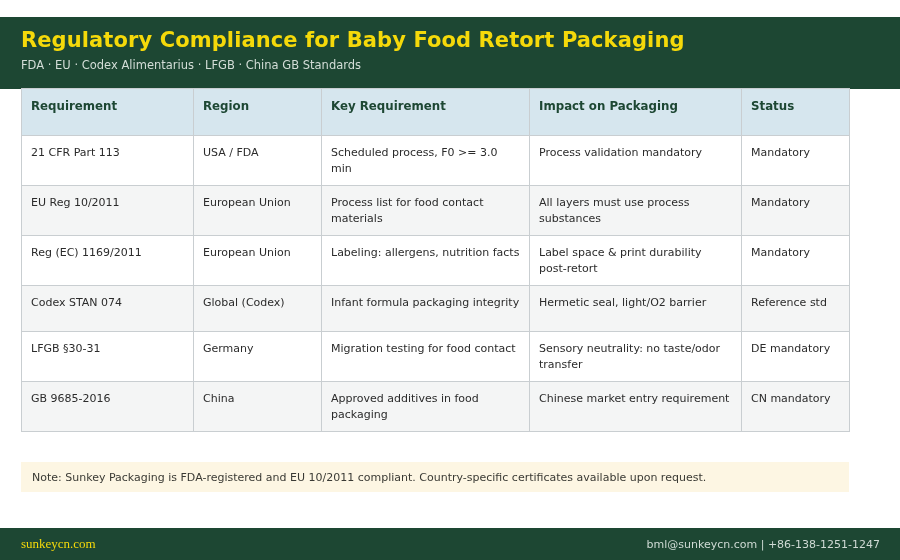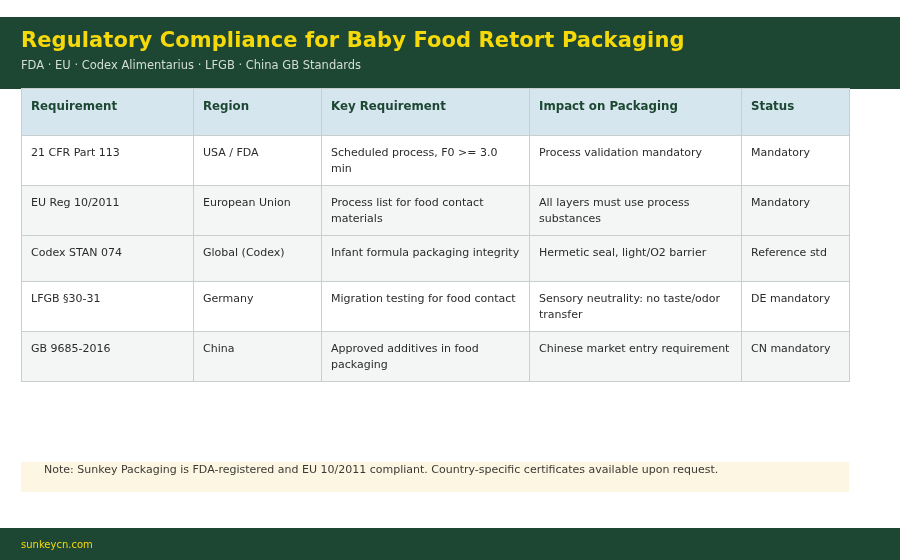--- a/index.html
+++ b/index.html
@@ -90,21 +90,22 @@
   
   .note-band {
     position: absolute;
     left: 21px;
     top: 462px;
     width: 828px;
     height: 30px;
     background: #fdf6e3;
     box-sizing: border-box;
     display: flex;
-    padding-left: 23px;
+    align-items: center;
+    padding-left: 11px;
   }
   .note-text {
     font-size: 11px;
     color: #3a3a34;
     line-height: 15px;
     white-space: nowrap;
   }
 
   
   .footer-band {
@@ -114,23 +115,24 @@
     width: 900px;
     height: 32px;
     background: #1d4733;
     box-sizing: border-box;
     display: flex;
     align-items: center;
     justify-content: space-between;
     padding: 0 20px 0 21px;
   }
   .footer-site {
-    font-size: 10px;
+    font-size: 13px;
     color: #f5d90a;
     white-space: nowrap;
+    font-family: Liberation Serif, serif;
   }
   .footer-contact {
     font-size: 11px;
     color: #cfdad4;
     white-space: nowrap;
   }
 </style>
 </head>
 <body>
 
@@ -165,20 +167,27 @@
         <td>Process validation mandatory</td>
         <td class="status-mandatory">Mandatory</td>
       </tr>
       <tr class="row-even">
         <td>EU Reg 10/2011</td>
         <td>European Union</td>
         <td>Process list for food contact materials</td>
         <td>All layers must use process substances</td>
         <td class="status-mandatory">Mandatory</td>
       </tr>
+      <tr class="row-odd">
+        <td>Reg (EC) 1169/2011</td>
+        <td>European Union</td>
+        <td>Labeling: allergens, nutrition facts</td>
+        <td>Label space &amp; print durability post-retort</td>
+        <td class="status-mandatory">Mandatory</td>
+      </tr>
       <tr class="row-even">
         <td>Codex STAN 074</td>
         <td>Global (Codex)</td>
         <td>Infant formula packaging integrity</td>
         <td>Hermetic seal, light/O2 barrier</td>
         <td class="status-reference">Reference std</td>
       </tr>
       <tr class="row-odd">
         <td>LFGB §30-31</td>
         <td>Germany</td>
@@ -196,13 +205,14 @@
     </tbody>
   </table>
 </div>
 
 <div class="note-band">
   <span class="note-text">Note: Sunkey Packaging is FDA-registered and EU 10/2011 compliant. Country-specific certificates available upon request.</span>
 </div>
 
 <div class="footer-band">
   <span class="footer-site">sunkeycn.com</span>
+  <span class="footer-contact">bml@sunkeycn.com | +86-138-1251-1247</span>
 </div>
 
 </body></html>

